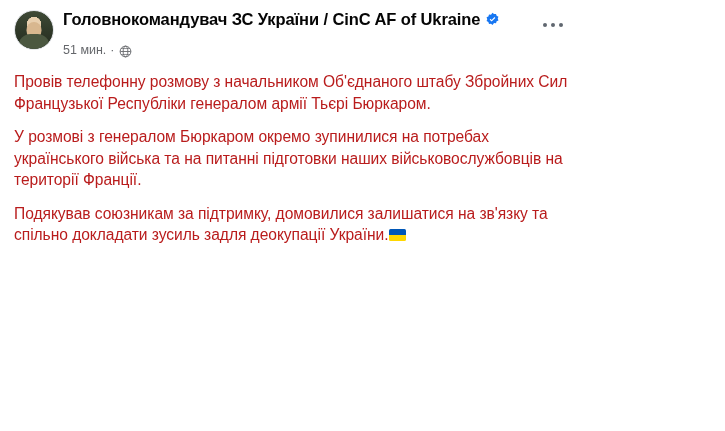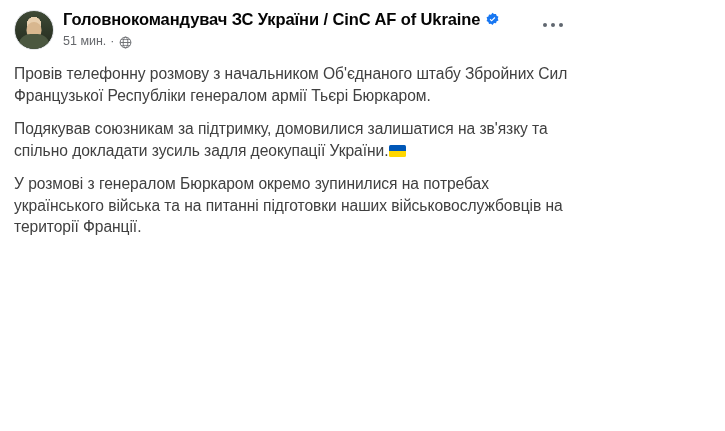--- a/index.html
+++ b/index.html
@@ -93,21 +93,21 @@
     width: 15px;
     height: 15px;
     margin-left: 5px;
     flex: 0 0 15px;
     display: inline-block;
   }
 
   .meta-row {
     display: flex;
     align-items: center;
-    margin-top: 4px;
+    margin-top: 13px;
     color: #65676b;
     font-size: 12.5px;
     line-height: 16px;
   }
 
   .meta-sep {
     margin: 0 4px;
     color: #65676b;
     font-size: 12.5px;
   }
@@ -137,21 +137,21 @@
     height: 4.5px;
     border-radius: 50%;
     background: #606770;
     display: block;
   }
 
   .post-body {
     margin-top: 13px;
     font-size: 15.6px;
     line-height: 21.5px;
-    color: #404040;
+    color: #b91c1c;
     letter-spacing: -0.05px;
   }
 
   .post-body p {
     margin: 0 0 12px 0;
   }
   .post-body p:last-child {
     margin-bottom: 0;
   }
 
@@ -201,17 +201,17 @@
 
     <div class="menu-dots">
       <span></span>
       <span></span>
       <span></span>
     </div>
   </div>
 
   <div class="post-body">
     <p>Провів телефонну розмову з начальником Об'єднаного штабу Збройних Сил Французької Республіки генералом армії Тьєрі Бюркаром.</p>
+    <p>У розмові з генералом Бюркаром окремо зупинилися на потребах українського війська та на питанні підготовки наших військовослужбовців на території Франції.</p>
     <p><span>Подякував союзникам за підтримку, домовилися залишатися на зв'язку та спільно докладати зусиль задля деокупації України.</span><span class="flag-emoji"></span></p>
-    <p>У розмові з генералом Бюркаром окремо зупинилися на потребах українського війська та на питанні підготовки наших військовослужбовців на території Франції.</p>
   </div>
 
 </div>
 
 </body></html>

